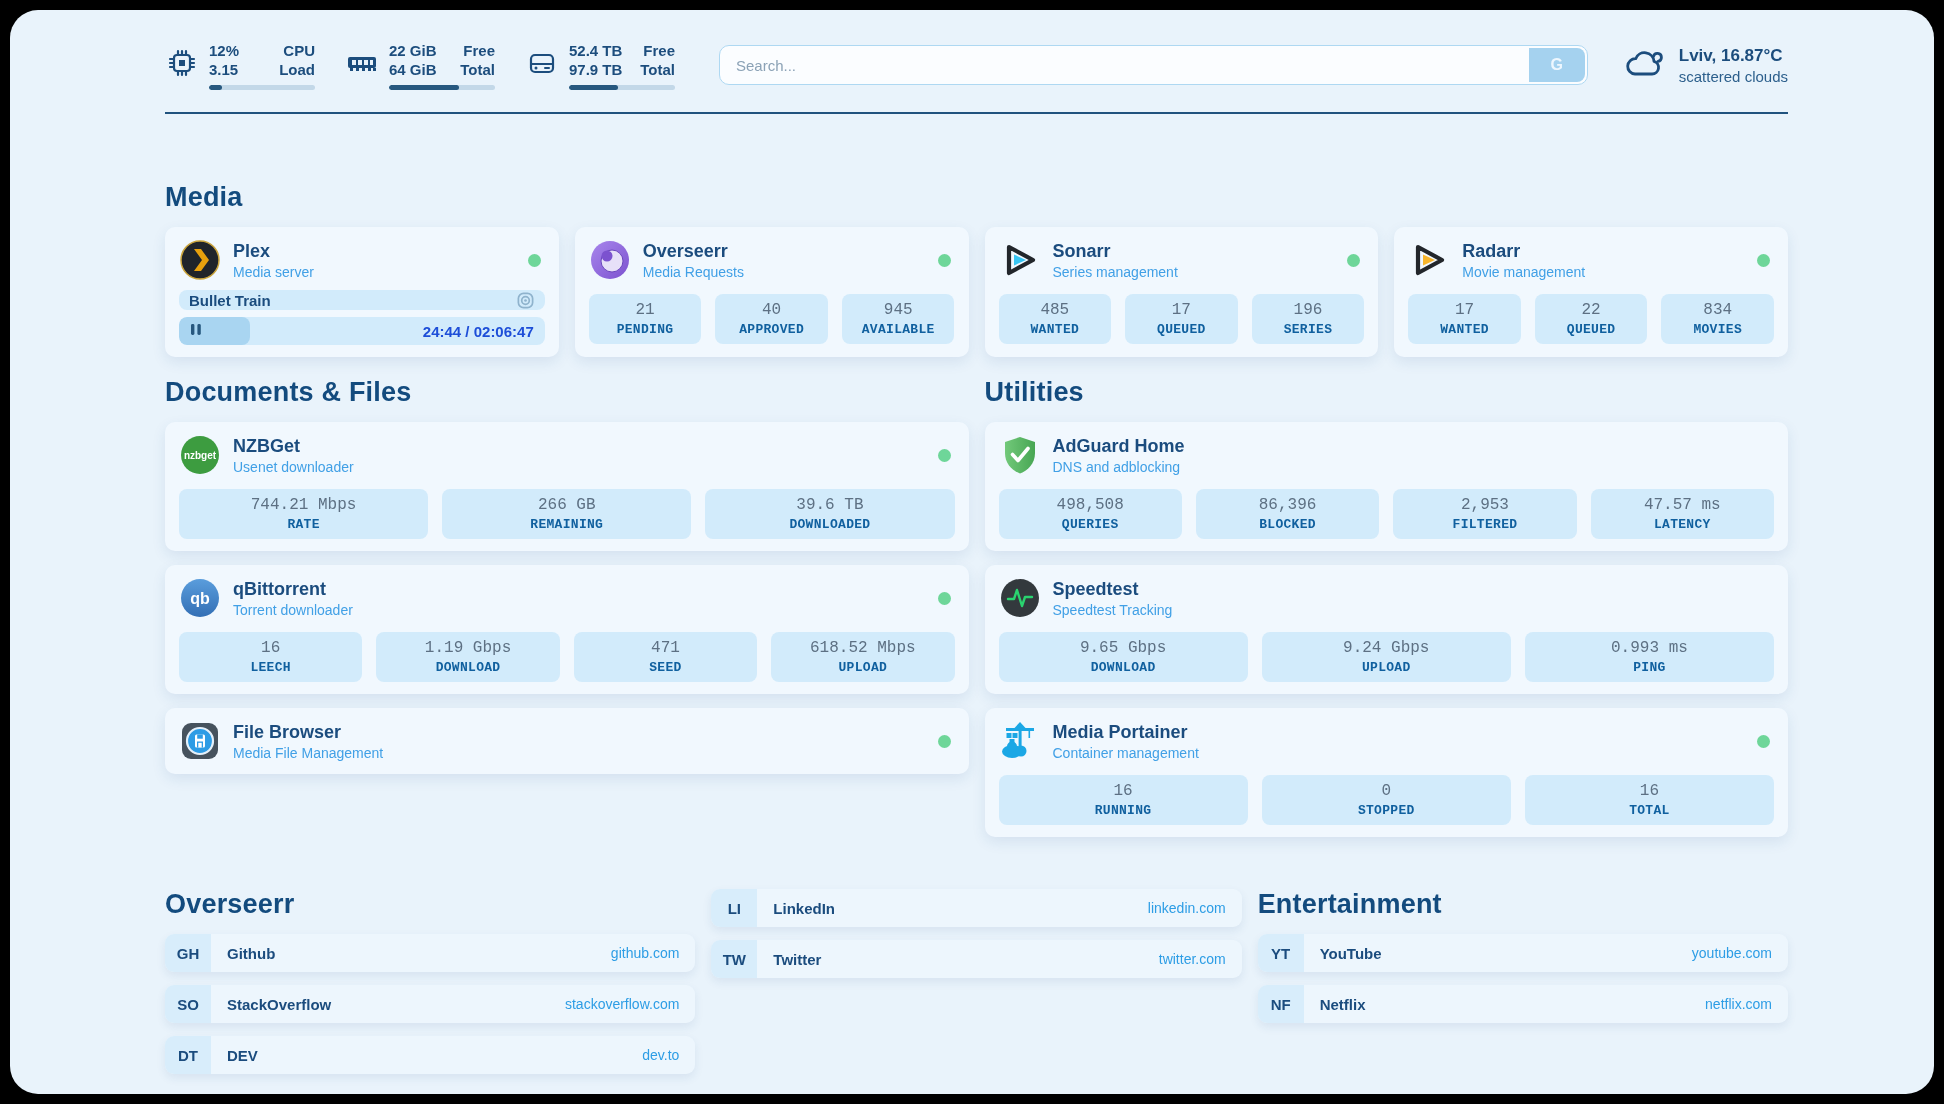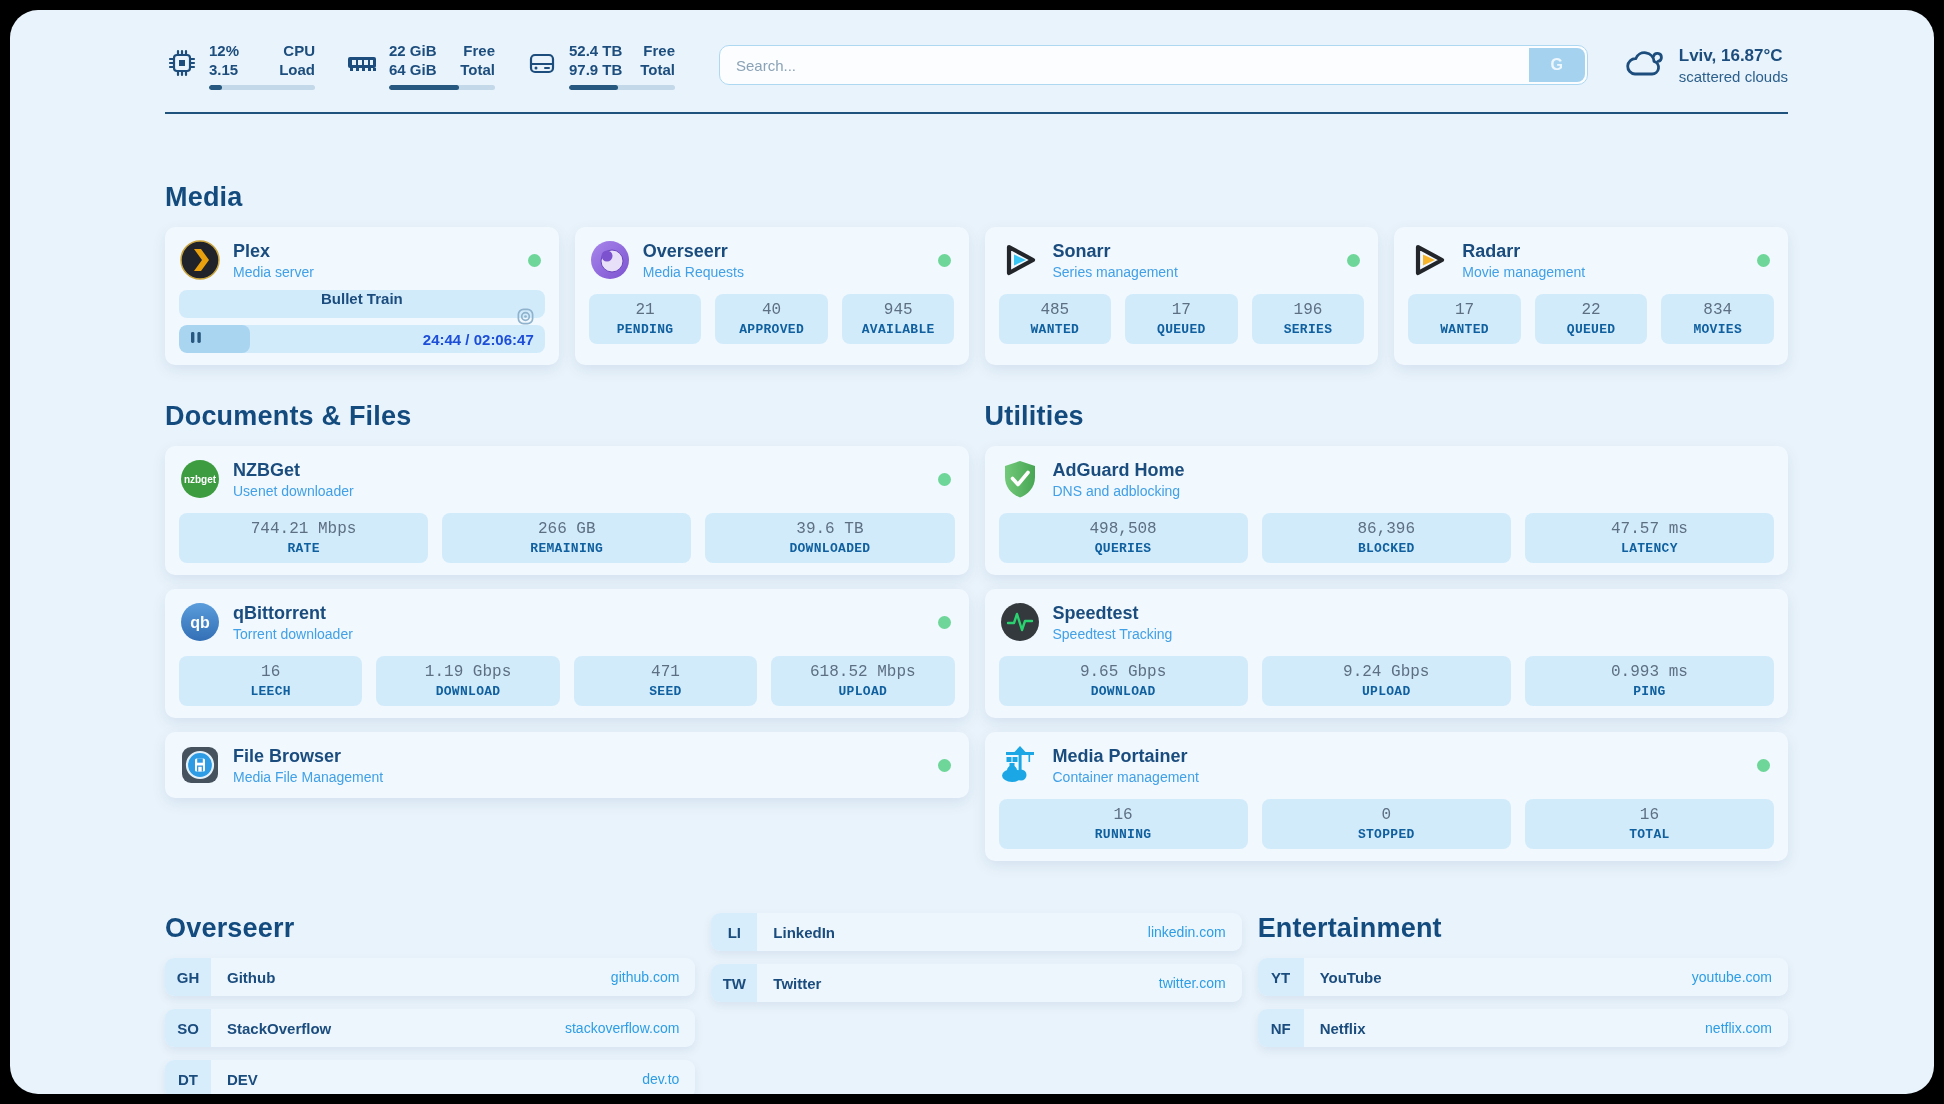--- a/index.html
+++ b/index.html
@@ -59,32 +59,32 @@
   .app-sub { color: #41a0e6; font-size: 14px; line-height: 18px; }
   .status-dot { width: 13px; height: 13px; border-radius: 50%; background: #6ed699; margin-left: auto; margin-right: 4px; }
 
   .stats { display: flex; gap: 14px; margin-top: 13px; font-family: Liberation Mono, monospace; }
   .stat { flex: 1; background: #d2ebfb; border-radius: 8px; text-align: center; padding: 6px 4px 7px; }
   .stat-value { color: #5d7083; font-size: 16px; line-height: 20px; }
   .stat-label { color: #10609f; font-size: 13px; font-weight: 700; letter-spacing: .3px; margin-top: 2px; }
 
   
   .plex-row {
-    margin-top: 9px; height: 28px; background: #d2ebfb; border-radius: 8px;
-    display: flex; align-items: center; padding: 0 10px; flex-direction: column;
+    margin-top: 9px; height: 20px; background: #d2ebfb; border-radius: 8px;
+    display: flex; align-items: center; padding: 0 10px;
   }
   .plex-title { color: #1b4c7e; font-size: 15px; font-weight: 600; }
   .session-icon { margin-left: auto; display: flex; }
   .plex-progress { margin-top: 7px; height: 28px; background: #d2ebfb; border-radius: 8px; position: relative; overflow: hidden; }
   .plex-fill { position: absolute; left: 0; top: 0; bottom: 0; background: #a9d5f1; border-radius: 8px; }
   .plex-progress-inner { position: relative; height: 100%; display: flex; align-items: center; justify-content: space-between; padding: 0 11px; }
   .plex-time { color: #1d4ed8; font-size: 15px; font-weight: 600; }
 
   
-  .two-col { display: grid; grid-template-columns: 1fr 1fr; gap: 16px; margin-top: 36px; }
+  .two-col { display: grid; grid-template-columns: 1fr 1fr; gap: 16px; margin-top: 20px; }
   .col .sec-title { margin-bottom: 14px; }
   .col .card { margin-bottom: 14px; }
   .col .card:last-child { margin-bottom: 0; }
 
   
   .links-grid { display: grid; grid-template-columns: repeat(3, 1fr); gap: 16px; margin-top: 52px; padding-bottom: 40px; }
   .links-col .sec-title { margin-bottom: 14px; }
   .link-row {
     height: 38px; background: #edf6fd; border-radius: 9px; overflow: hidden;
     display: flex; align-items: center; margin-bottom: 13px; cursor: pointer;
@@ -477,20 +477,24 @@
           <div class="stats">
             <div class="stat">
                 <div class="stat-value">498,508</div>
                 <div class="stat-label">QUERIES</div>
               </div>
             <div class="stat">
                 <div class="stat-value">86,396</div>
                 <div class="stat-label">BLOCKED</div>
               </div>
             <div class="stat">
+                <div class="stat-value">2,953</div>
+                <div class="stat-label">FILTERED</div>
+              </div>
+            <div class="stat">
                 <div class="stat-value">47.57 ms</div>
                 <div class="stat-label">LATENCY</div>
               </div>
           </div>
         </div>
 
         <div class="card">
           <div class="card-head">
             <span class="app-icon">
               <svg width="42" height="42" viewBox="0 0 42 42">

